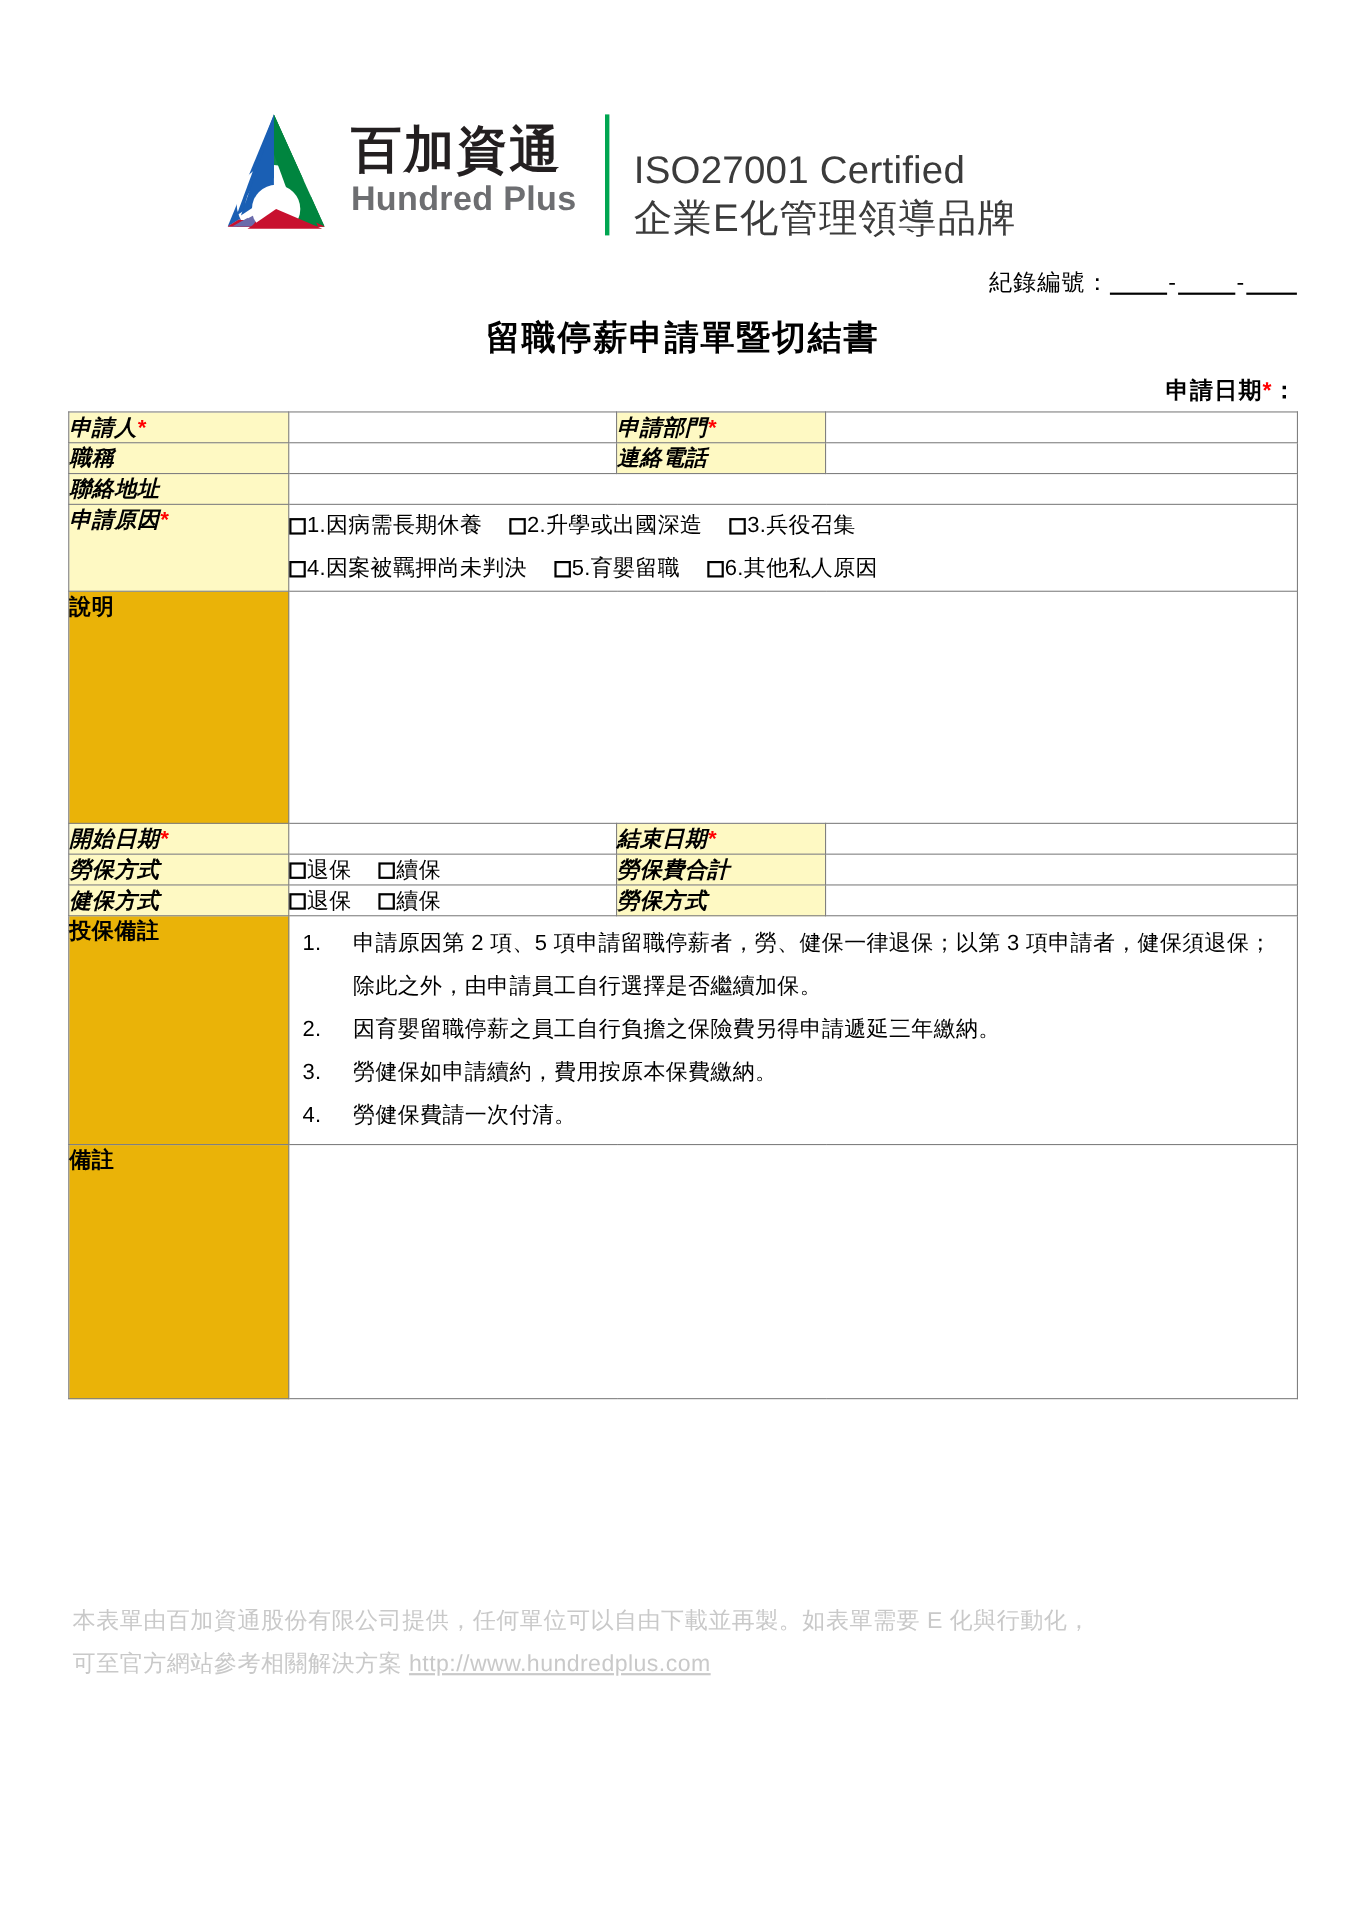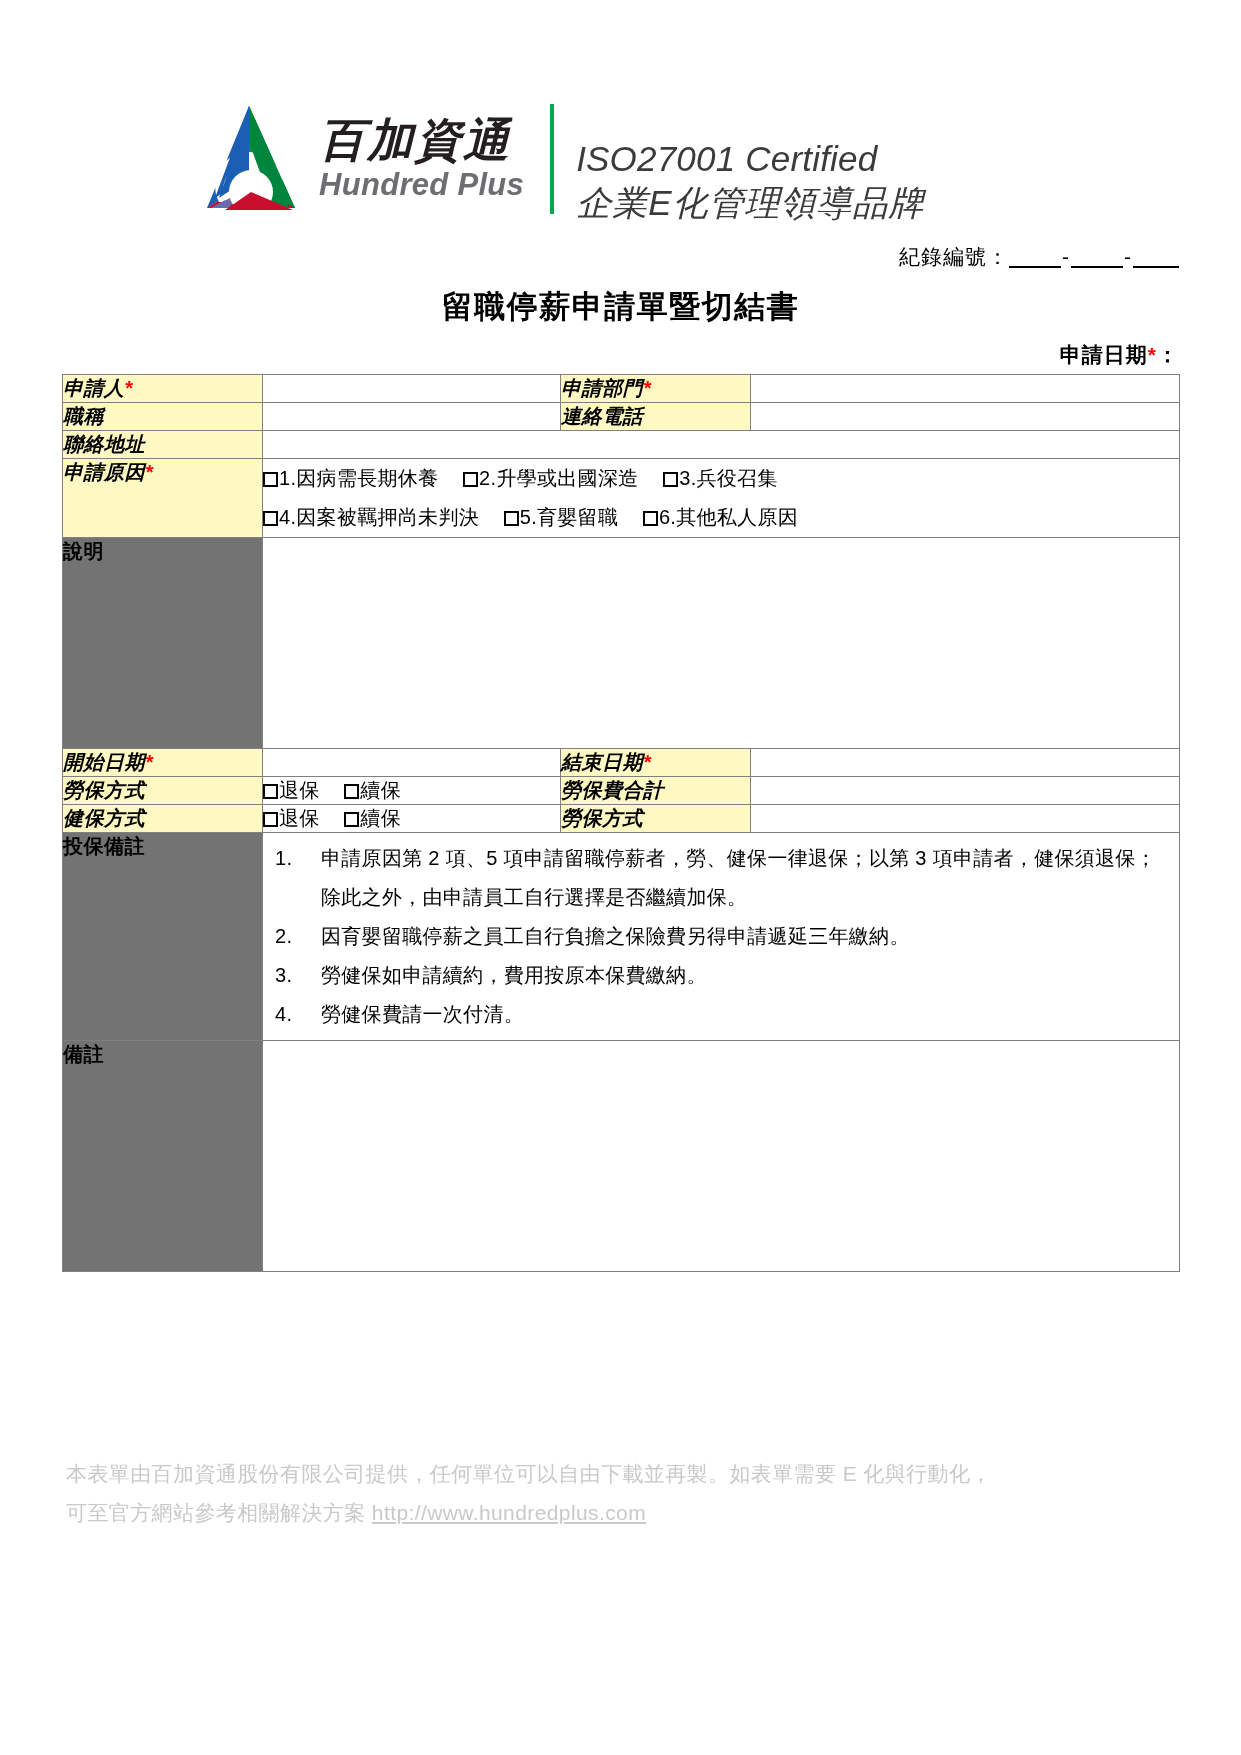--- a/index.html
+++ b/index.html
@@ -24,23 +24,22 @@
     box-sizing: border-box;
     padding: 0;
   }
 
   
   .header {
     position: absolute;
     left: 185px;
     top: 96px;
     display: flex;
-    align-items: center;
+    align-items: flex-start;
     height: 126px;
-    font-style: italic;
   }
   .logo-mark {
     position: relative;
     width: 128px;
     height: 122px;
     flex: 0 0 auto;
   }
   .logo-mark svg { display: block; }
 
   .logo-words {
@@ -156,21 +155,21 @@
   }
   .lbl {
     background: #fef9c3;
     font-weight: 700;
     padding: 9px 13px;
     vertical-align: middle;
     letter-spacing: 0.5px;
     font-style: italic;
   }
   .lbl-top {
-    background: #737373;
+    background: #eab308;
     font-weight: 700;
     padding: 9px 13px;
     vertical-align: middle;
     letter-spacing: 0.5px;
   }
   .val {
     background: #ffffff;
     padding: 9px 13px;
     vertical-align: middle;
   }

